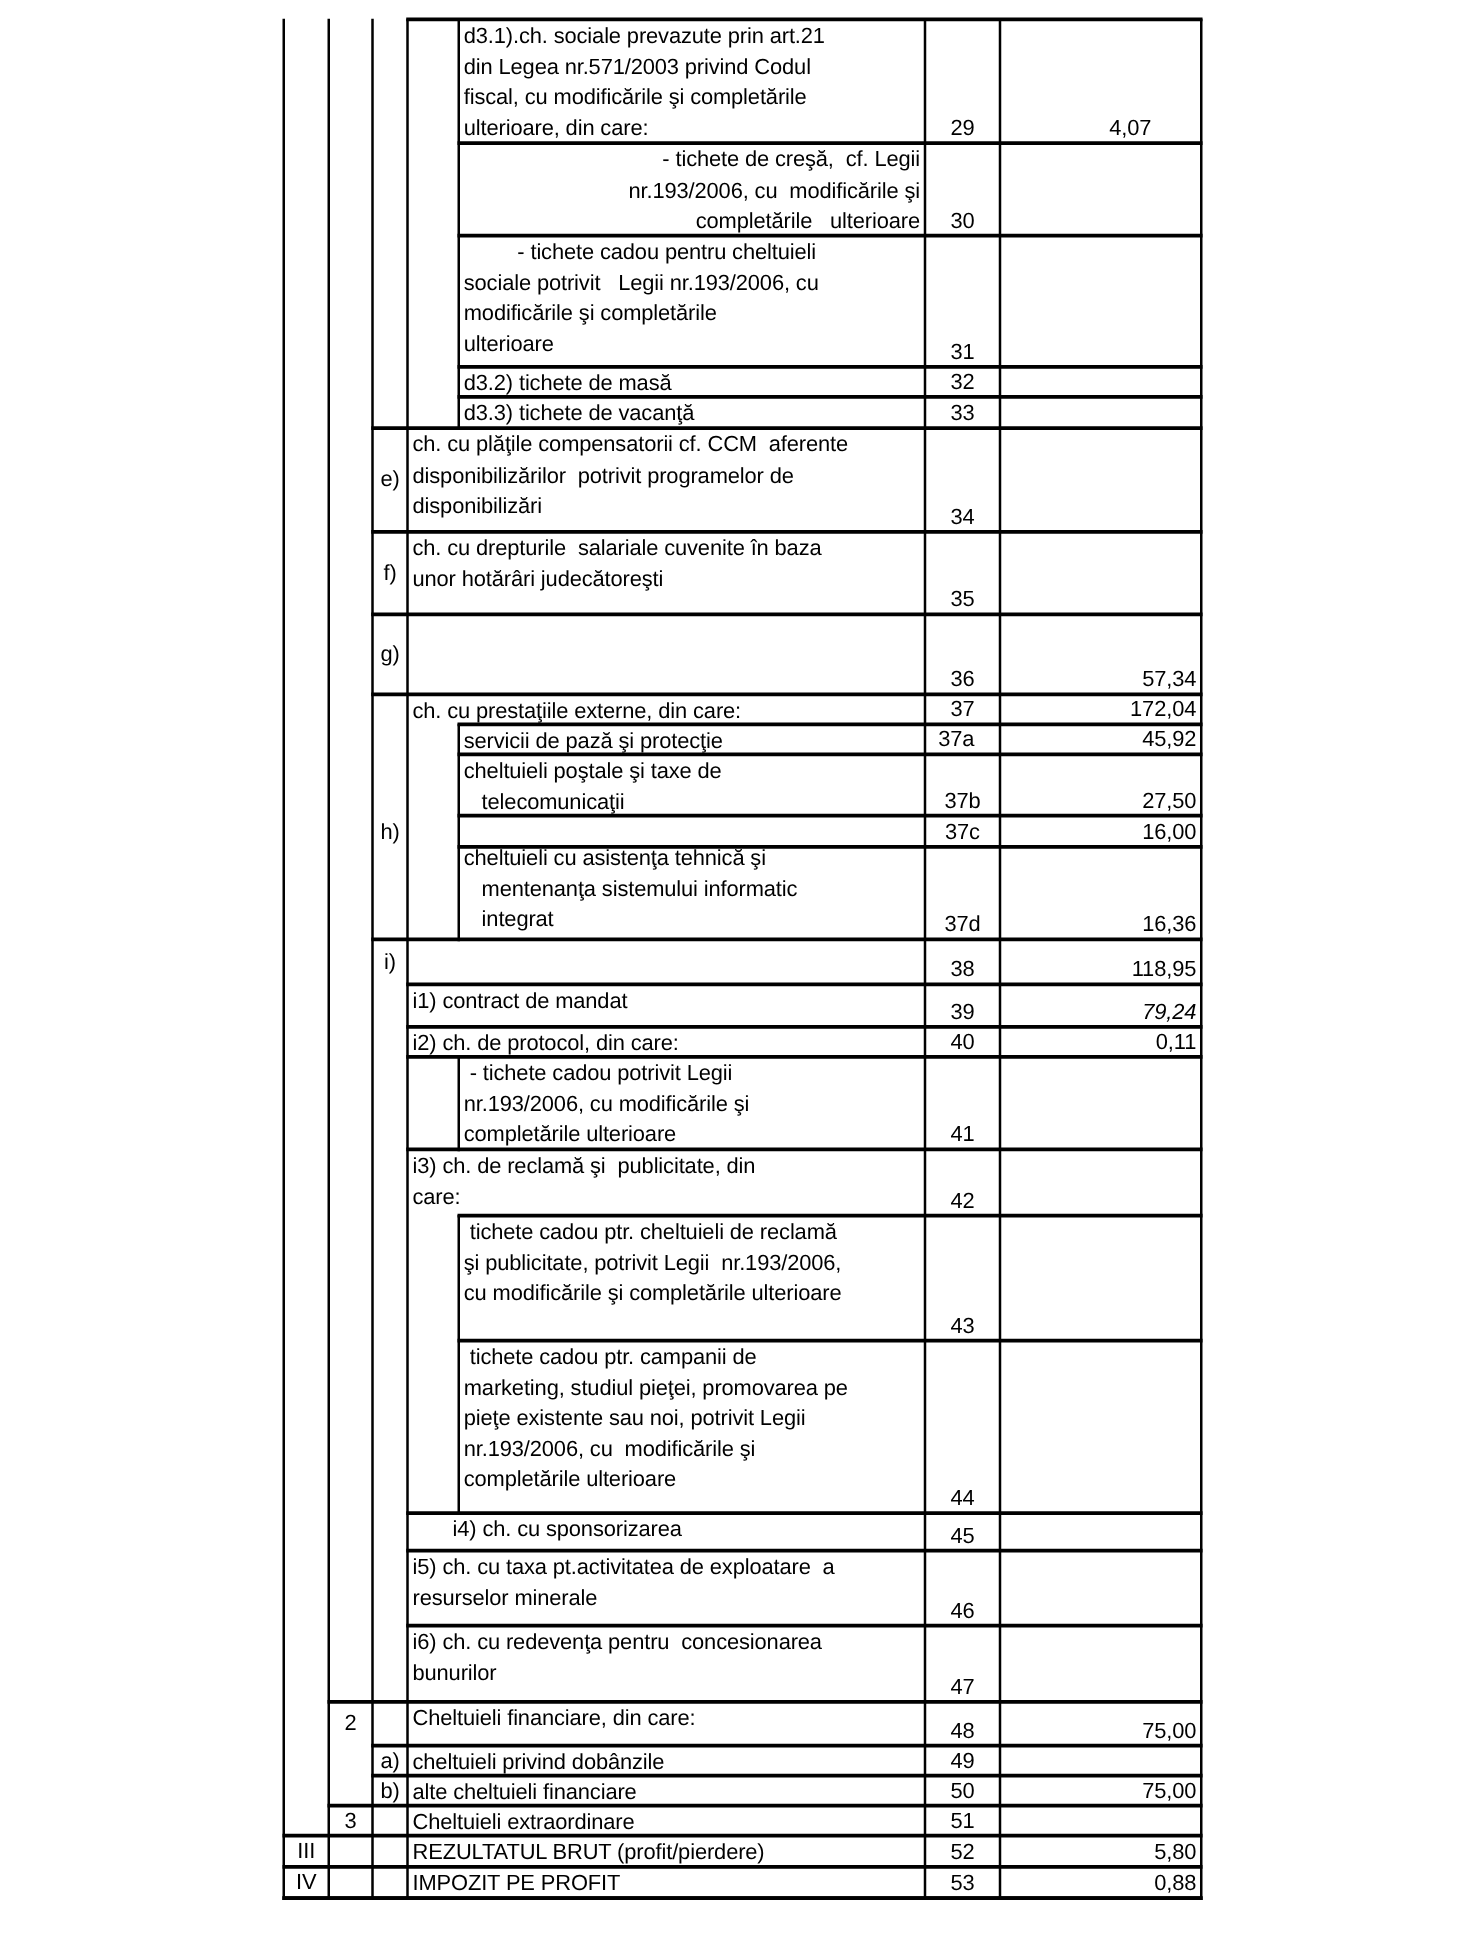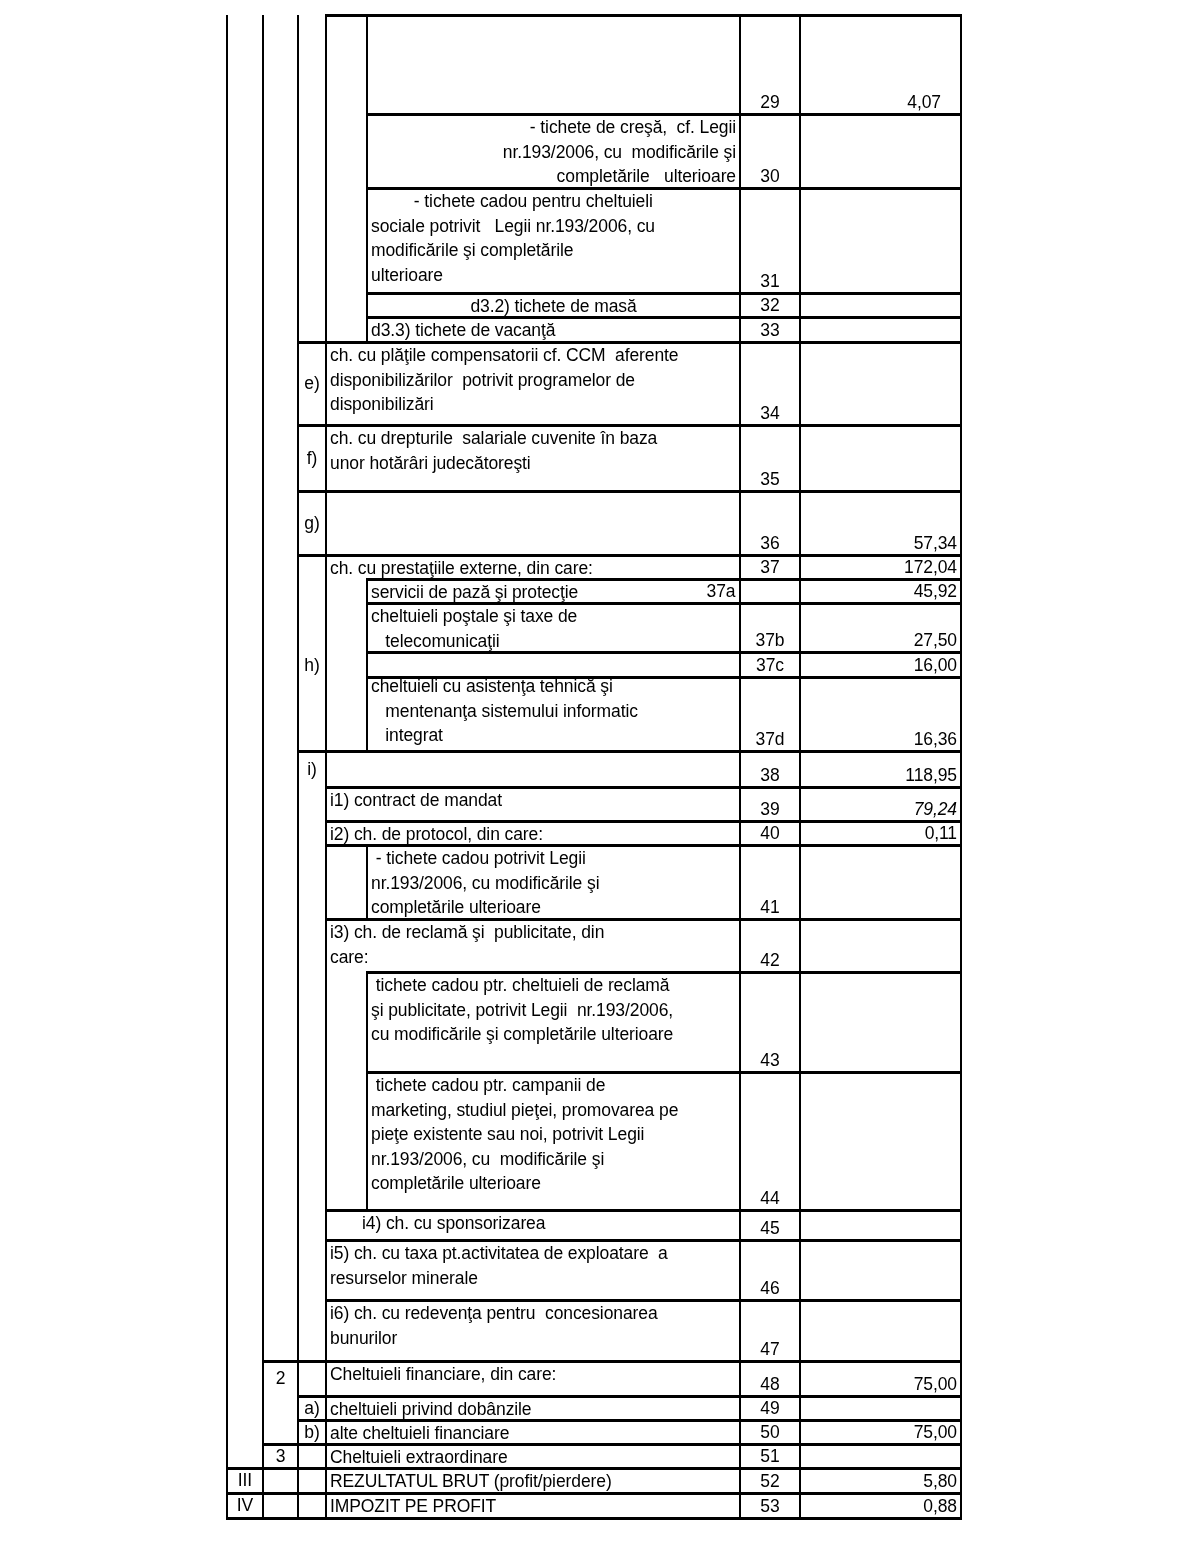--- a/index.html
+++ b/index.html
@@ -25,35 +25,39 @@
     <div class="vline" style="left: 799px; top: 15px; height: 1505px;"></div>
     <div class="vline" style="left: 960px; top: 15px; height: 1505px;"></div>
     <div class="vline" style="left: 297px; top: 15px; height: 1505px;"></div>
     <div class="vline" style="left: 325px; top: 15px; height: 1505px;"></div>
     <div class="vline" style="left: 366px; top: 15px; height: 329px;"></div>
     <div class="vline" style="left: 366px; top: 579px; height: 174px;"></div>
     <div class="vline" style="left: 366px; top: 845px; height: 76px;"></div>
     <div class="vline" style="left: 366px; top: 972px; height: 240px;"></div>
     <div class="hline thick" style="left: 325px; top: 14px; width: 637px;"></div>
     <div class="hline thick" style="left: 366px; top: 113px; width: 596px;"></div>
+    <div class="txt desc" style="left: 371px; width: 365px; top: 16px;">d3.1).ch. sociale prevazute prin art.21
+din Legea nr.571/2003 privind Codul
+fiscal, cu modificările şi completările
+ulterioare, din care:</div>
     <div class="txt code" style="left: 740px; width: 60px; top: 89.5px;">29</div>
-    <div class="txt val" style="left: 784px; width: 157px; top: 89.5px; text-align: right;">4,07</div>
+    <div class="txt val" style="left: 764px; width: 157px; top: 89.5px; text-align: right;">4,07</div>
     <div class="hline thick" style="left: 366px; top: 187px; width: 596px;"></div>
     <div class="txt desc" style="left: 371px; width: 365px; top: 115px; text-align: right;">           - tichete de creşă,  cf. Legii
 nr.193/2006, cu  modificările şi
 completările   ulterioare</div>
     <div class="txt code" style="left: 740px; width: 60px; top: 163.5px;">30</div>
     <div class="hline thick" style="left: 366px; top: 292px; width: 596px;"></div>
     <div class="txt desc" style="left: 371px; width: 365px; top: 189px;">         - tichete cadou pentru cheltuieli
 sociale potrivit   Legii nr.193/2006, cu
 modificările şi completările
 ulterioare</div>
     <div class="txt code" style="left: 740px; width: 60px; top: 268.5px;">31</div>
     <div class="hline thick" style="left: 366px; top: 316px; width: 596px;"></div>
-    <div class="txt desc" style="left: 371px; width: 365px; top: 294px; text-align: center;">d3.2) tichete de masă</div>
+    <div class="txt desc" style="left: 371px; width: 365px; top: 294px;">d3.2) tichete de masă</div>
     <div class="txt code" style="left: 740px; width: 60px; top: 292.5px;">32</div>
     <div class="hline thick" style="left: 297px; top: 341px; width: 665px;"></div>
     <div class="txt desc" style="left: 371px; width: 365px; top: 318px;">d3.3) tichete de vacanţă</div>
     <div class="txt code" style="left: 740px; width: 60px; top: 317.5px;">33</div>
     <div class="hline thick" style="left: 297px; top: 424px; width: 665px;"></div>
     <div class="txt desc" style="left: 330px; width: 406px; top: 343px;">ch. cu plăţile compensatorii cf. CCM  aferente
 disponibilizărilor  potrivit programelor de
 disponibilizări</div>
     <div class="txt code" style="left: 740px; width: 60px; top: 400.5px;">34</div>
     <div class="txt lbl" style="left: 298px; width: 28px; top: 371.25px;">e)</div>
@@ -66,21 +70,21 @@
     <div class="txt code" style="left: 740px; width: 60px; top: 530.5px;">36</div>
     <div class="txt val" style="left: 800px; width: 157px; top: 530.5px;">57,34</div>
     <div class="txt lbl" style="left: 298px; width: 28px; top: 510.75px;">g)</div>
     <div class="hline thick" style="left: 366px; top: 578px; width: 596px;"></div>
     <div class="txt desc" style="left: 330px; width: 406px; top: 556px;">ch. cu prestaţiile externe, din care:</div>
     <div class="txt code" style="left: 740px; width: 60px; top: 554.5px;">37</div>
     <div class="txt val" style="left: 800px; width: 157px; top: 554.5px;">172,04</div>
     <div class="txt lbl" style="left: 298px; width: 28px; top: 652.75px;">h)</div>
     <div class="hline thick" style="left: 366px; top: 602px; width: 596px;"></div>
     <div class="txt desc" style="left: 371px; width: 365px; top: 580px;">servicii de pază şi protecţie</div>
-    <div class="txt code" style="left: 696px; width: 50px; top: 578.5px;">37a</div>
+    <div class="txt code" style="left: 740px; width: 50px; top: 578.5px;">37a</div>
     <div class="txt val" style="left: 800px; width: 157px; top: 578.5px;">45,92</div>
     <div class="hline thick" style="left: 366px; top: 651px; width: 596px;"></div>
     <div class="txt desc" style="left: 371px; width: 365px; top: 604px;">cheltuieli poştale şi taxe de
    telecomunicaţii</div>
     <div class="txt code" style="left: 740px; width: 60px; top: 627.5px;">37b</div>
     <div class="txt val" style="left: 800px; width: 157px; top: 627.5px;">27,50</div>
     <div class="hline thick" style="left: 366px; top: 676px; width: 596px;"></div>
     <div class="txt code" style="left: 740px; width: 60px; top: 652.5px;">37c</div>
     <div class="txt val" style="left: 800px; width: 157px; top: 652.5px;">16,00</div>
     <div class="hline thick" style="left: 297px; top: 750px; width: 665px;"></div>

